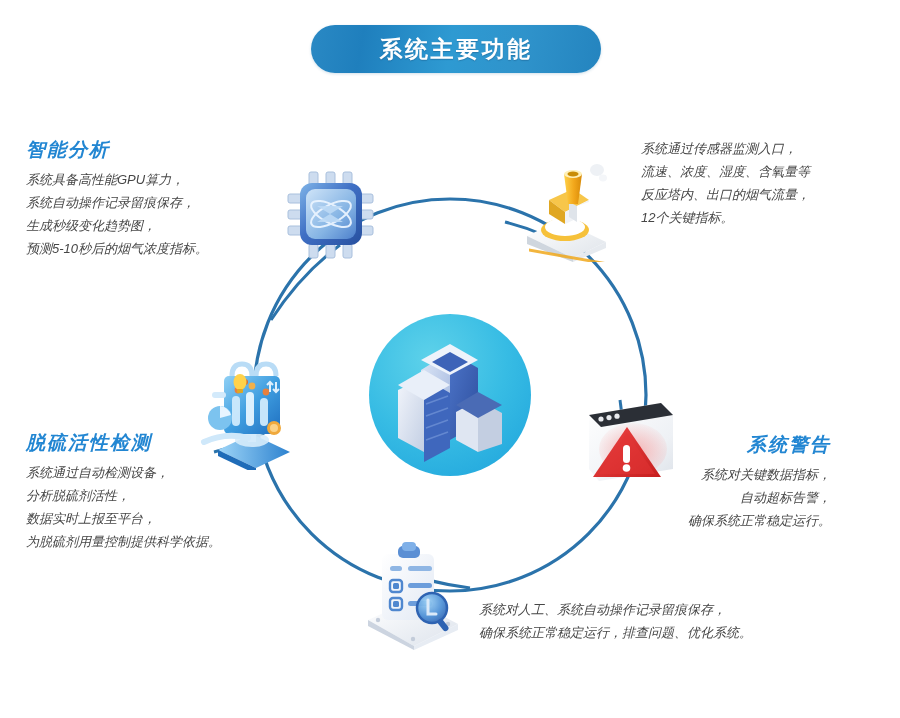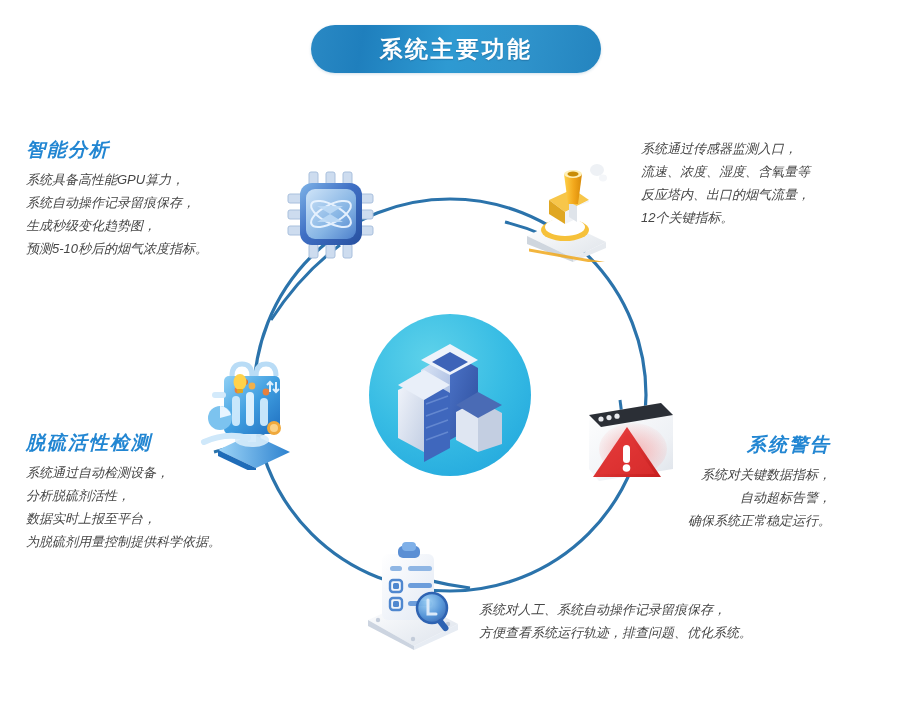--- a/index.html
+++ b/index.html
@@ -403,17 +403,17 @@
     <div class="feature-lines">
       <div class="feature-line">系统对关键数据指标，</div>
       <div class="feature-line">自动超标告警，</div>
       <div class="feature-line">确保系统正常稳定运行。</div>
     </div>
   </div>
 
   <div class="feature-block" id="block-log">
     <div class="feature-lines">
       <div class="feature-line">系统对人工、系统自动操作记录留痕保存，</div>
-      <div class="feature-line">方便查看系统运行轨迹，排查问题、优化系统。</div>
+      <div class="feature-line">确保系统正常稳定运行，排查问题、优化系统。</div>
     </div>
   </div>
 
 </div>
 
 </body></html>

